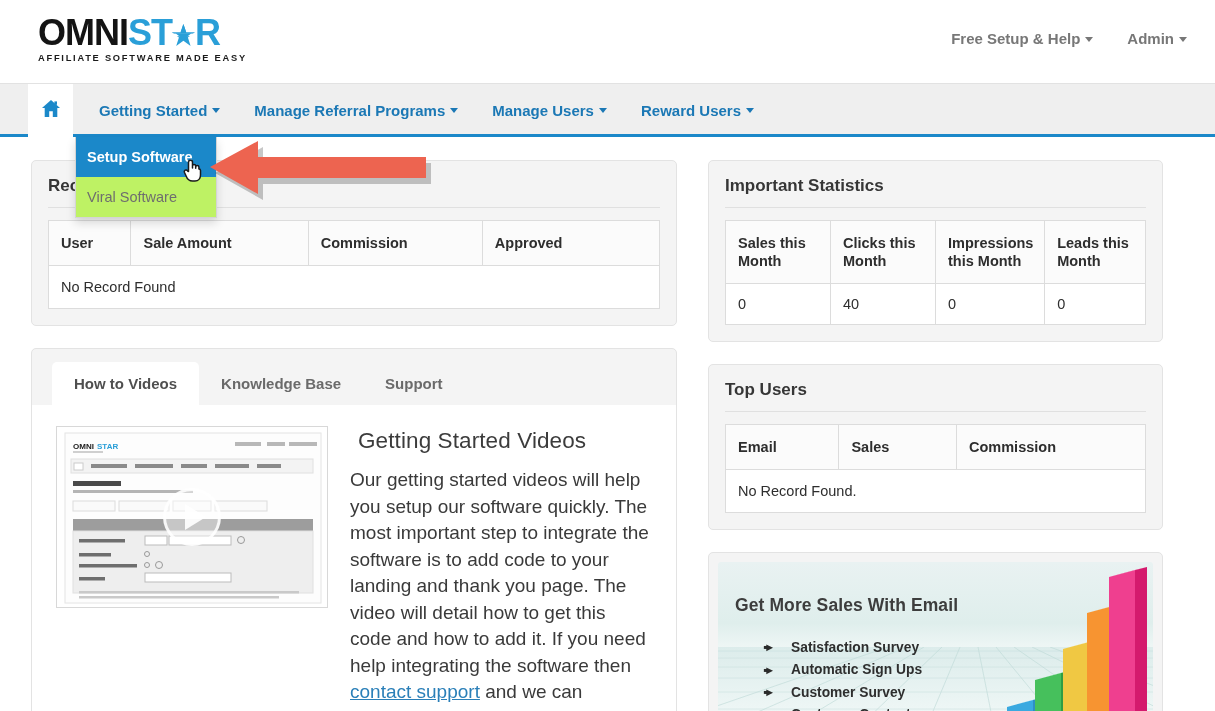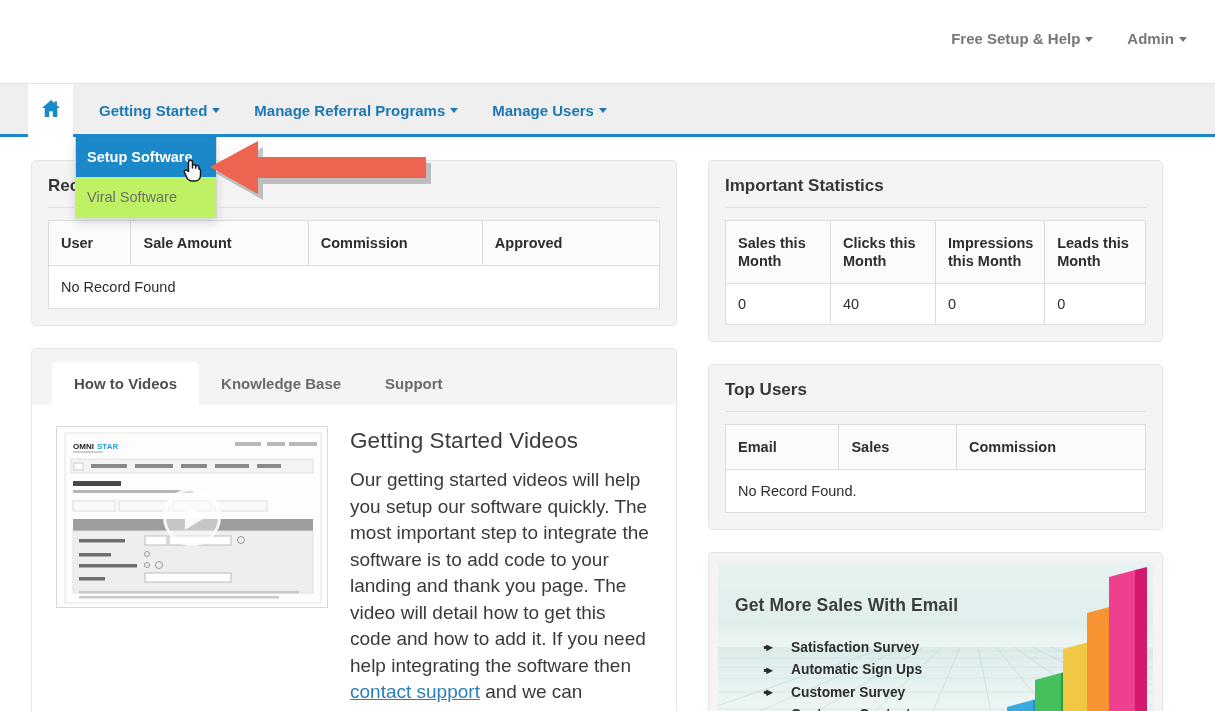--- a/index.html
+++ b/index.html
@@ -282,21 +282,21 @@
     border-bottom: 13px solid transparent;
     border-left: 21px solid rgba(255,255,255,0.9);
     margin-left: 6px;
   }
 
   .video-copy { flex: 1; padding-top: 2px; }
   .video-h {
     font-size: 22.5px;
     color: #3c3c3c;
     font-weight: normal;
-    margin: 0 0 13px 0;
+    margin: 0 0 13px 8px;
     letter-spacing: 0.1px;
   }
   .video-p {
     font-size: 19px;
     color: #3a3a3a;
     line-height: 26.5px;
     margin: 0;
   }
   .video-p a {
     color: #2a7fb8;
@@ -356,20 +356,31 @@
     letter-spacing: -2.5px;
     margin-right: 6px;
   }
   .bars-svg { position: absolute; right: 6px; bottom: 4px; }
 </style>
 </head>
 <body>
 
 <div class="top-header">
 
+  <div class="brand">
+    <div class="brand-word"><span class="brand-omni">OMNI</span><span class="brand-star">ST</span><span class="star-glyph">
+        <svg width="25" height="26" viewBox="0 0 25 26">
+          <path d="M12.4 1 L15.2 9.3 L24 9.3 L16.9 14.5 L19.6 23 L12.4 17.8 L5.2 23 L7.9 14.5 L0.8 9.3 L9.6 9.3 Z" fill="#2a9fd8"></path>
+          <path d="M2 10.6 L23 10.6 L23 13.2 L2 13.2 Z" fill="#ffffff"></path>
+          <path d="M12.4 1 L15.2 9.3 L9.6 9.3 Z" fill="#2a9fd8"></path>
+          <path d="M4.5 10.2 L20.5 10.2 L12.4 16.6 Z" fill="#2a9fd8"></path>
+        </svg>
+      </span><span class="brand-star">R</span></div>
+    <div class="brand-tag">AFFILIATE SOFTWARE MADE EASY</div>
+  </div>
 
   <div class="header-right">
     <div class="header-link"><span>Free Setup &amp; Help</span><span class="caret"></span></div>
     <div class="header-link"><span>Admin</span><span class="caret"></span></div>
   </div>
 </div>
 
 <div class="navbar">
   <div class="nav-items">
 
@@ -390,20 +401,24 @@
     <div class="nav-item">
         <span>Manage Referral Programs</span>
         <span class="caret"></span>
       </div>
 
     <div class="nav-item">
         <span>Manage Users</span>
         <span class="caret"></span>
       </div>
 
+    <div class="nav-item">
+        <span>Reward Users</span>
+        <span class="caret"></span>
+      </div>
   </div>
 
   <div class="dropdown">
     <div class="dd-item active">
         <span>Setup Software</span>
       </div>
     <div class="dd-item">
         <span>Viral Software</span>
       </div>
   </div>

